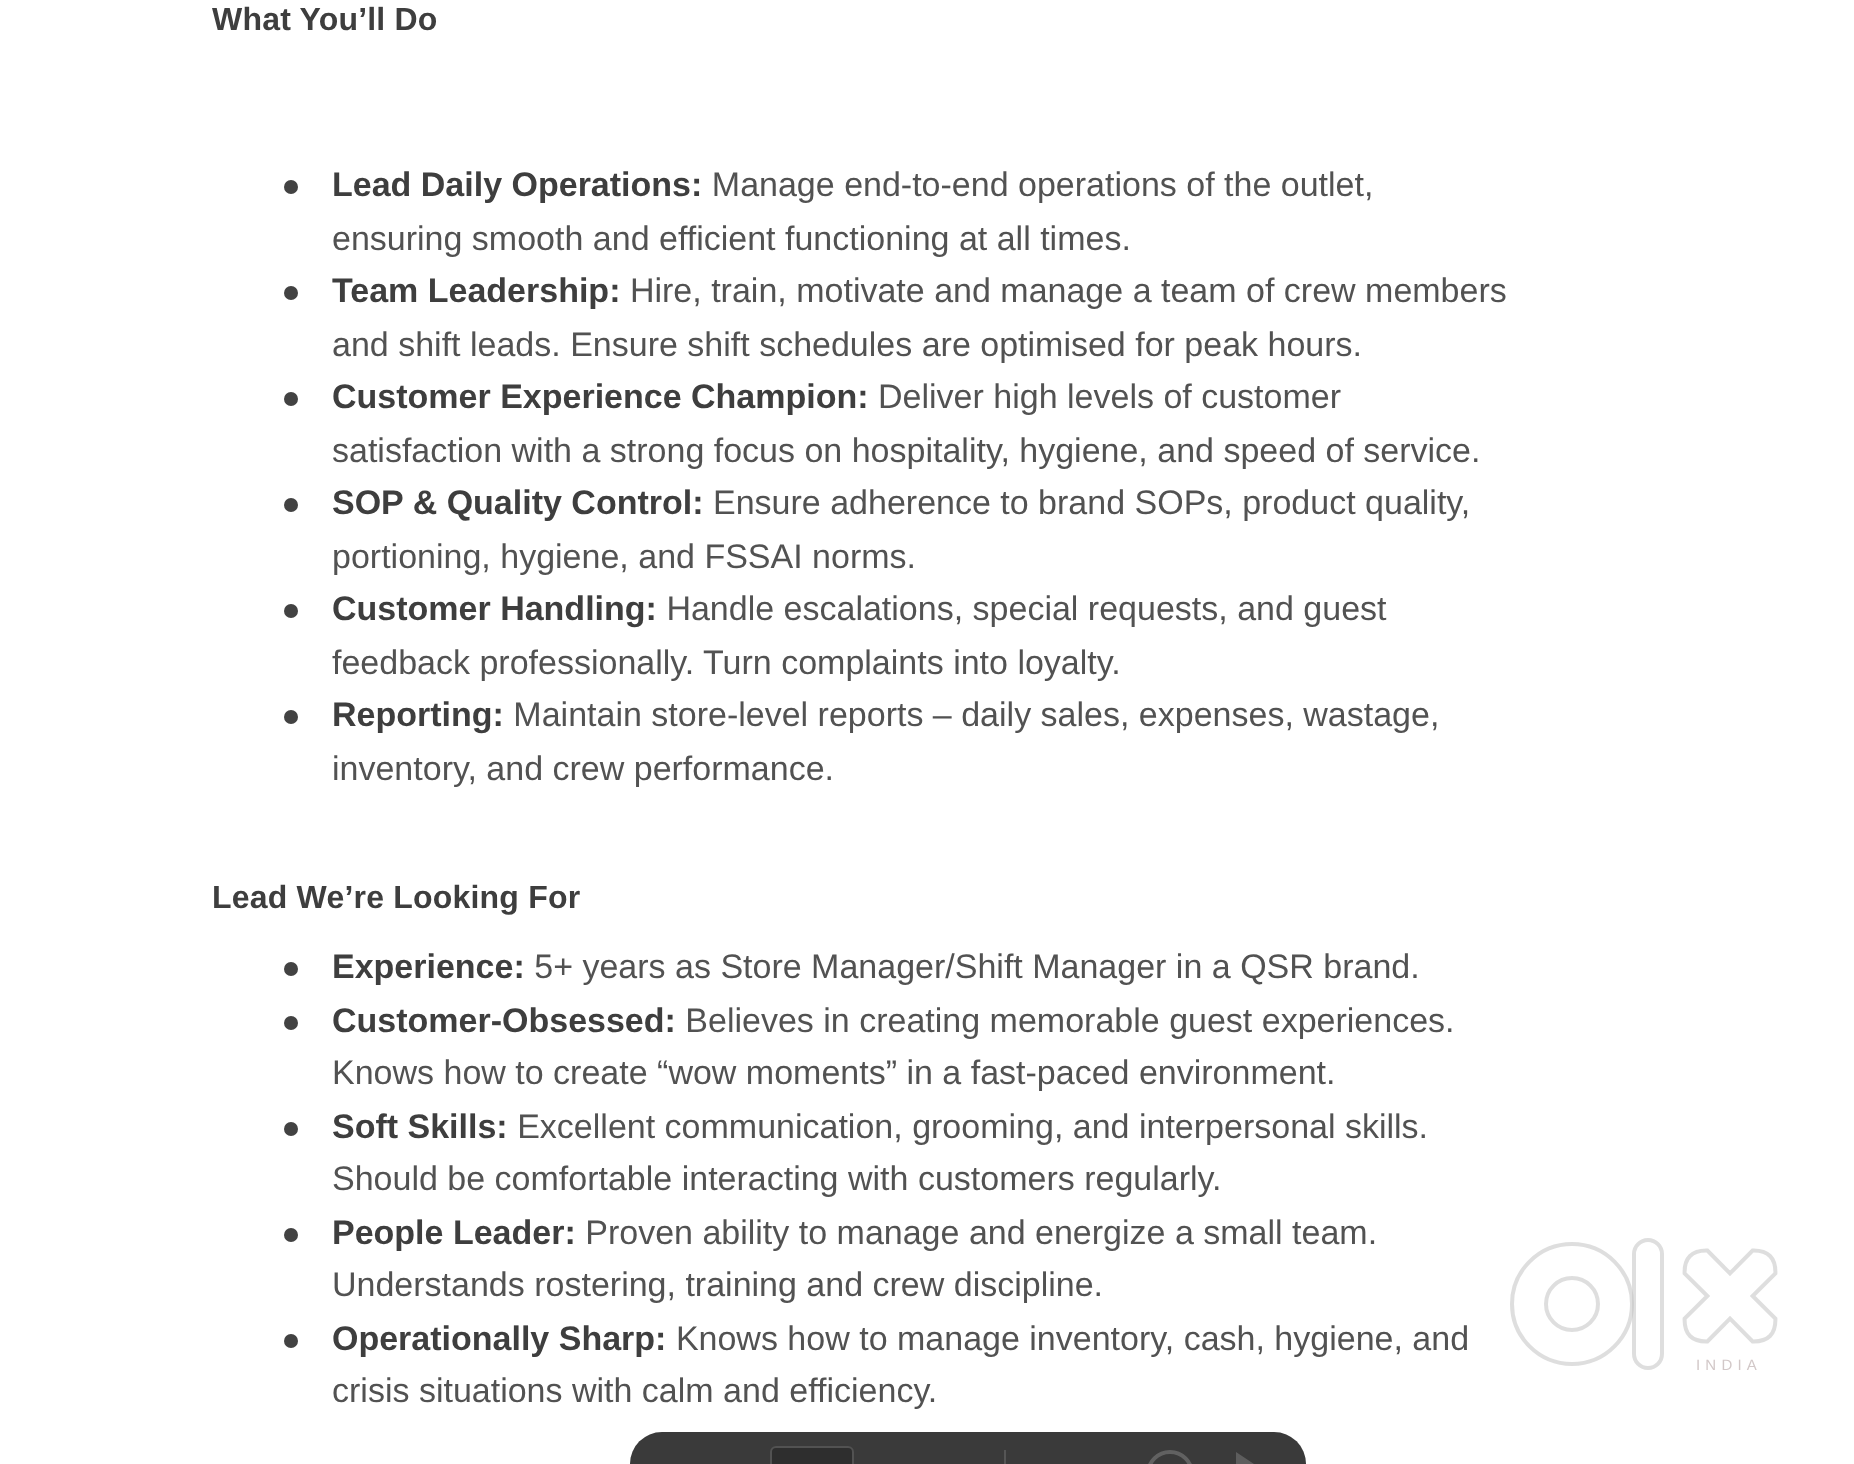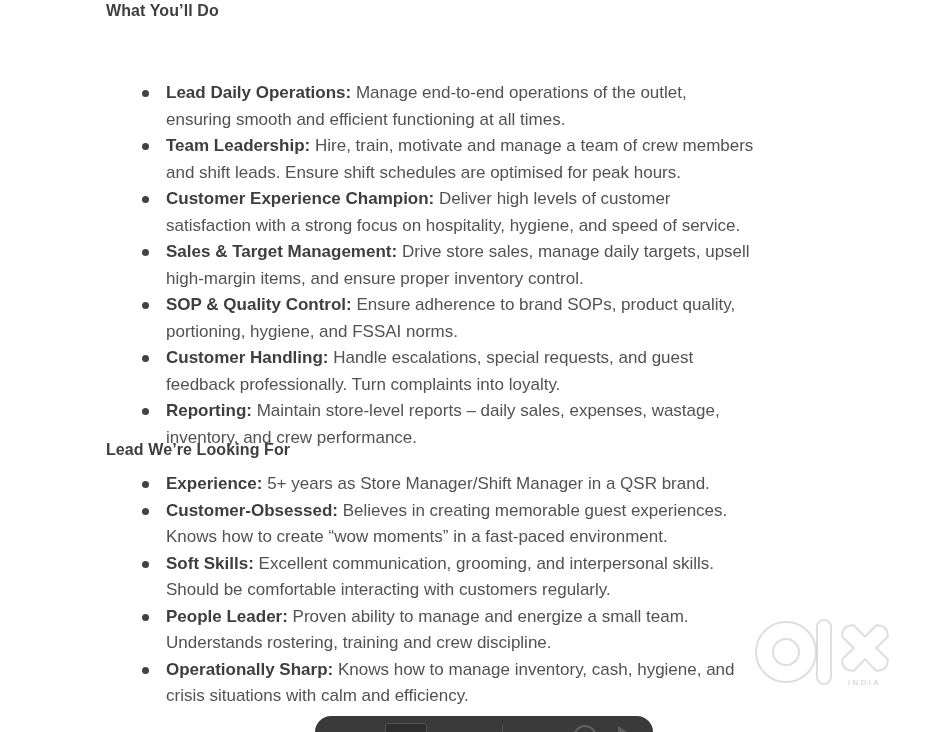--- a/index.html
+++ b/index.html
@@ -137,26 +137,20 @@
       <span class="dot"></span>
       <span class="li-label">Team Leadership:</span>
       <span class="li-text">Hire, train, motivate and manage a team of crew members
 and shift leads. Ensure shift schedules are optimised for peak hours.</span>
     </li>
     <li>
       <span class="dot"></span>
       <span class="li-label">Customer Experience Champion:</span>
       <span class="li-text">Deliver high levels of customer
 satisfaction with a strong focus on hospitality, hygiene, and speed of service.</span>
-    </li>
-    <li>
-      <span class="dot"></span>
-      <span class="li-label">Sales &amp; Target Management:</span>
-      <span class="li-text">Drive store sales, manage daily targets, upsell
-high-margin items, and ensure proper inventory control.</span>
     </li>
     <li>
       <span class="dot"></span>
       <span class="li-label">SOP &amp; Quality Control:</span>
       <span class="li-text">Ensure adherence to brand SOPs, product quality,
 portioning, hygiene, and FSSAI norms.</span>
     </li>
     <li>
       <span class="dot"></span>
       <span class="li-label">Customer Handling:</span>

